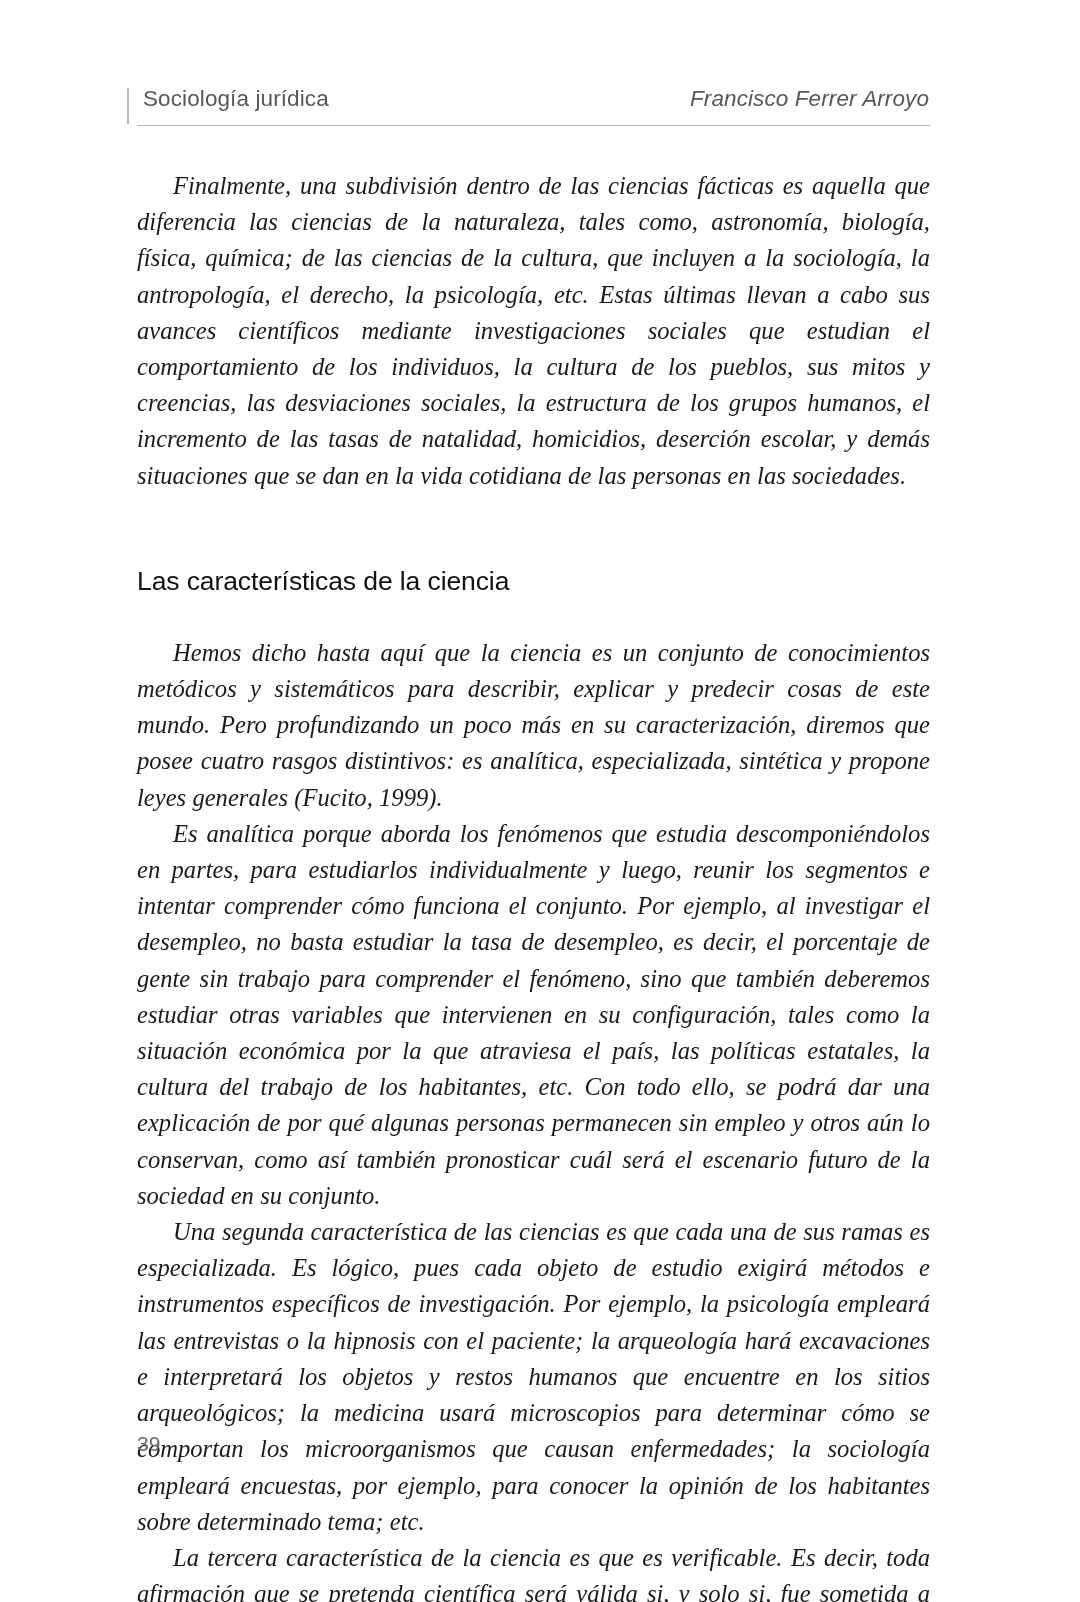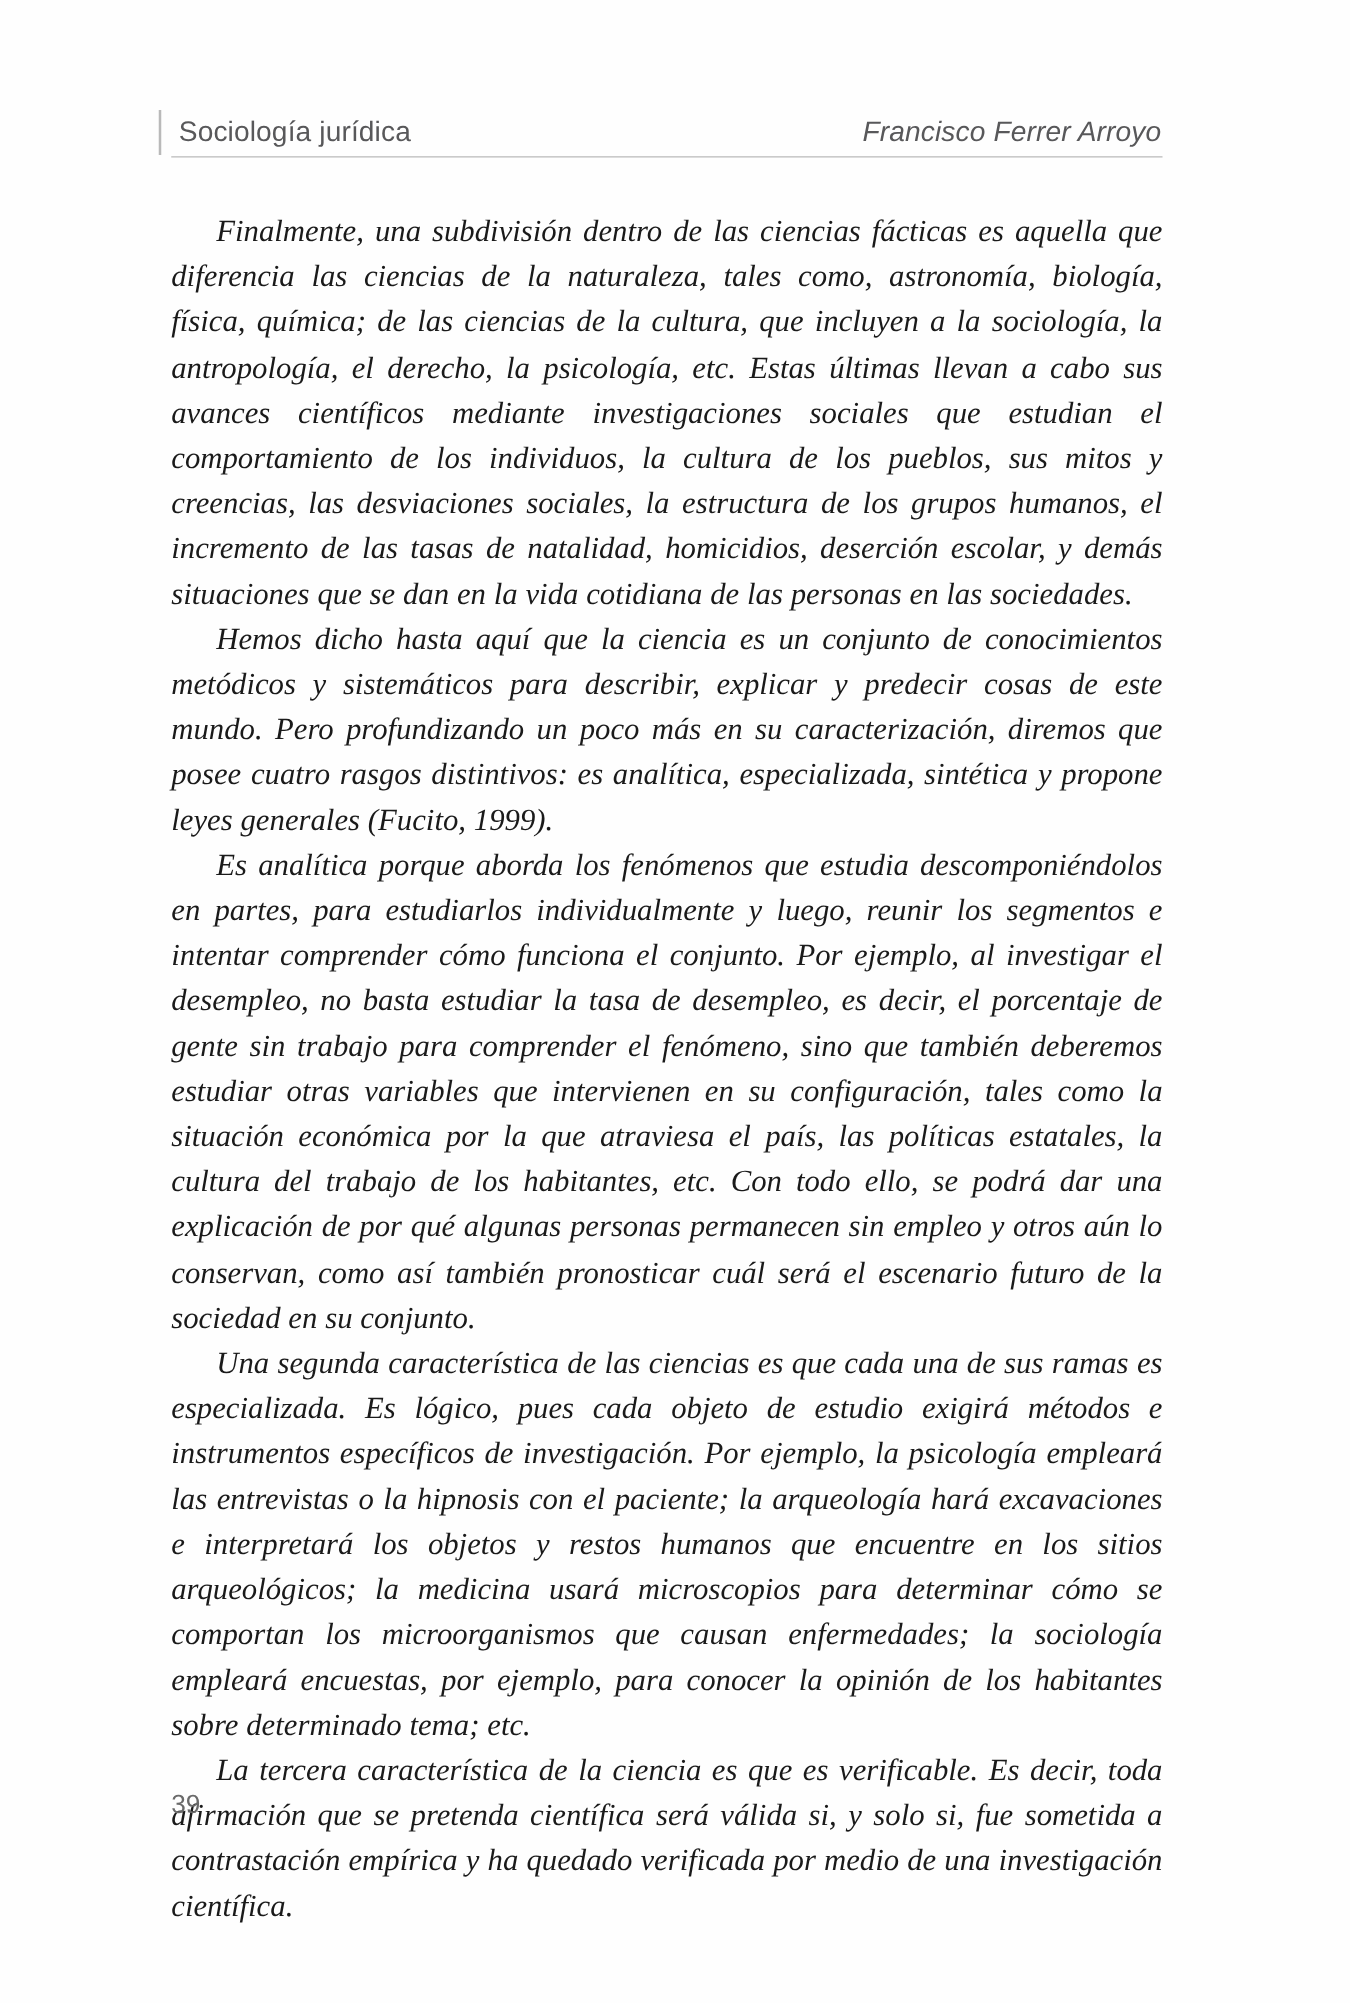--- a/index.html
+++ b/index.html
@@ -25,21 +25,21 @@
   }
 
   
   .running-head {
     position: absolute;
     left: 137px;
     top: 86px;
     width: 793px;
     height: 40px;
     display: flex;
-    align-items: center;
+    align-items: flex-start;
     justify-content: space-between;
     border-bottom: 1.5px solid #b9b9b9;
     box-sizing: border-box;
   }
   .running-head .rule-left {
     position: absolute;
     left: -10px;
     top: 2px;
     bottom: 1px;
     width: 1.5px;
@@ -105,20 +105,21 @@
   <div class="running-head">
     <span class="rule-left"></span>
     <span class="head-text head-left">Sociología jurídica</span>
     <span class="head-text head-right">Francisco Ferrer Arroyo</span>
   </div>
 
   <div class="column">
 
     <p class="body-par">Finalmente, una subdivisión dentro de las ciencias fácticas es aquella que diferencia las ciencias de la naturaleza, tales como, astronomía, biología, física, química; de las ciencias de la cultura, que incluyen a la sociología, la antropología, el derecho, la psicología, etc. Estas últimas llevan a cabo sus avances científicos mediante investigaciones sociales que estudian el comportamiento de los individuos, la cultura de los pueblos, sus mitos y creencias, las desviaciones sociales, la estructura de los grupos humanos, el incremento de las tasas de natalidad, homicidios, deserción escolar, y demás situaciones que se dan en la vida cotidiana de las personas en las sociedades.</p>
 
+    <h2 class="section-head">Las características de la ciencia</h2>
 
     <p class="body-par">Hemos dicho hasta aquí que la ciencia es un conjunto de conocimientos metódicos y sistemáticos para describir, explicar y predecir cosas de este mundo. Pero profundizando un poco más en su caracterización, diremos que posee cuatro rasgos distintivos: es analítica, especializada, sintética y propone leyes generales (Fucito, 1999).</p>
 
     <p class="body-par">Es analítica porque aborda los fenómenos que estudia descomponiéndolos en partes, para estudiarlos individualmente y luego, reunir los segmentos e intentar comprender cómo funciona el conjunto. Por ejemplo, al investigar el desempleo, no basta estudiar la tasa de desempleo, es decir, el porcentaje de gente sin trabajo para comprender el fenómeno, sino que también deberemos estudiar otras variables que intervienen en su configuración, tales como la situación económica por la que atraviesa el país, las políticas estatales, la cultura del trabajo de los habitantes, etc. Con todo ello, se podrá dar una explicación de por qué algunas personas permanecen sin empleo y otros aún lo conservan, como así también pronosticar cuál será el escenario futuro de la sociedad en su conjunto.</p>
 
     <p class="body-par">Una segunda característica de las ciencias es que cada una de sus ramas es especializada. Es lógico, pues cada objeto de estudio exigirá métodos e instrumentos específicos de investigación. Por ejemplo, la psicología empleará las entrevistas o la hipnosis con el paciente; la arqueología hará excavaciones e interpretará los objetos y restos humanos que encuentre en los sitios arqueológicos; la medicina usará microscopios para determinar cómo se comportan los microorganismos que causan enfermedades; la sociología empleará encuestas, por ejemplo, para conocer la opinión de los habitantes sobre determinado tema; etc.</p>
 
     <p class="body-par">La tercera característica de la ciencia es que es verificable. Es decir, toda afirmación que se pretenda científica será válida si, y solo si, fue sometida a contrastación empírica y ha quedado verificada por medio de una investigación científica.</p>
 
   </div>

